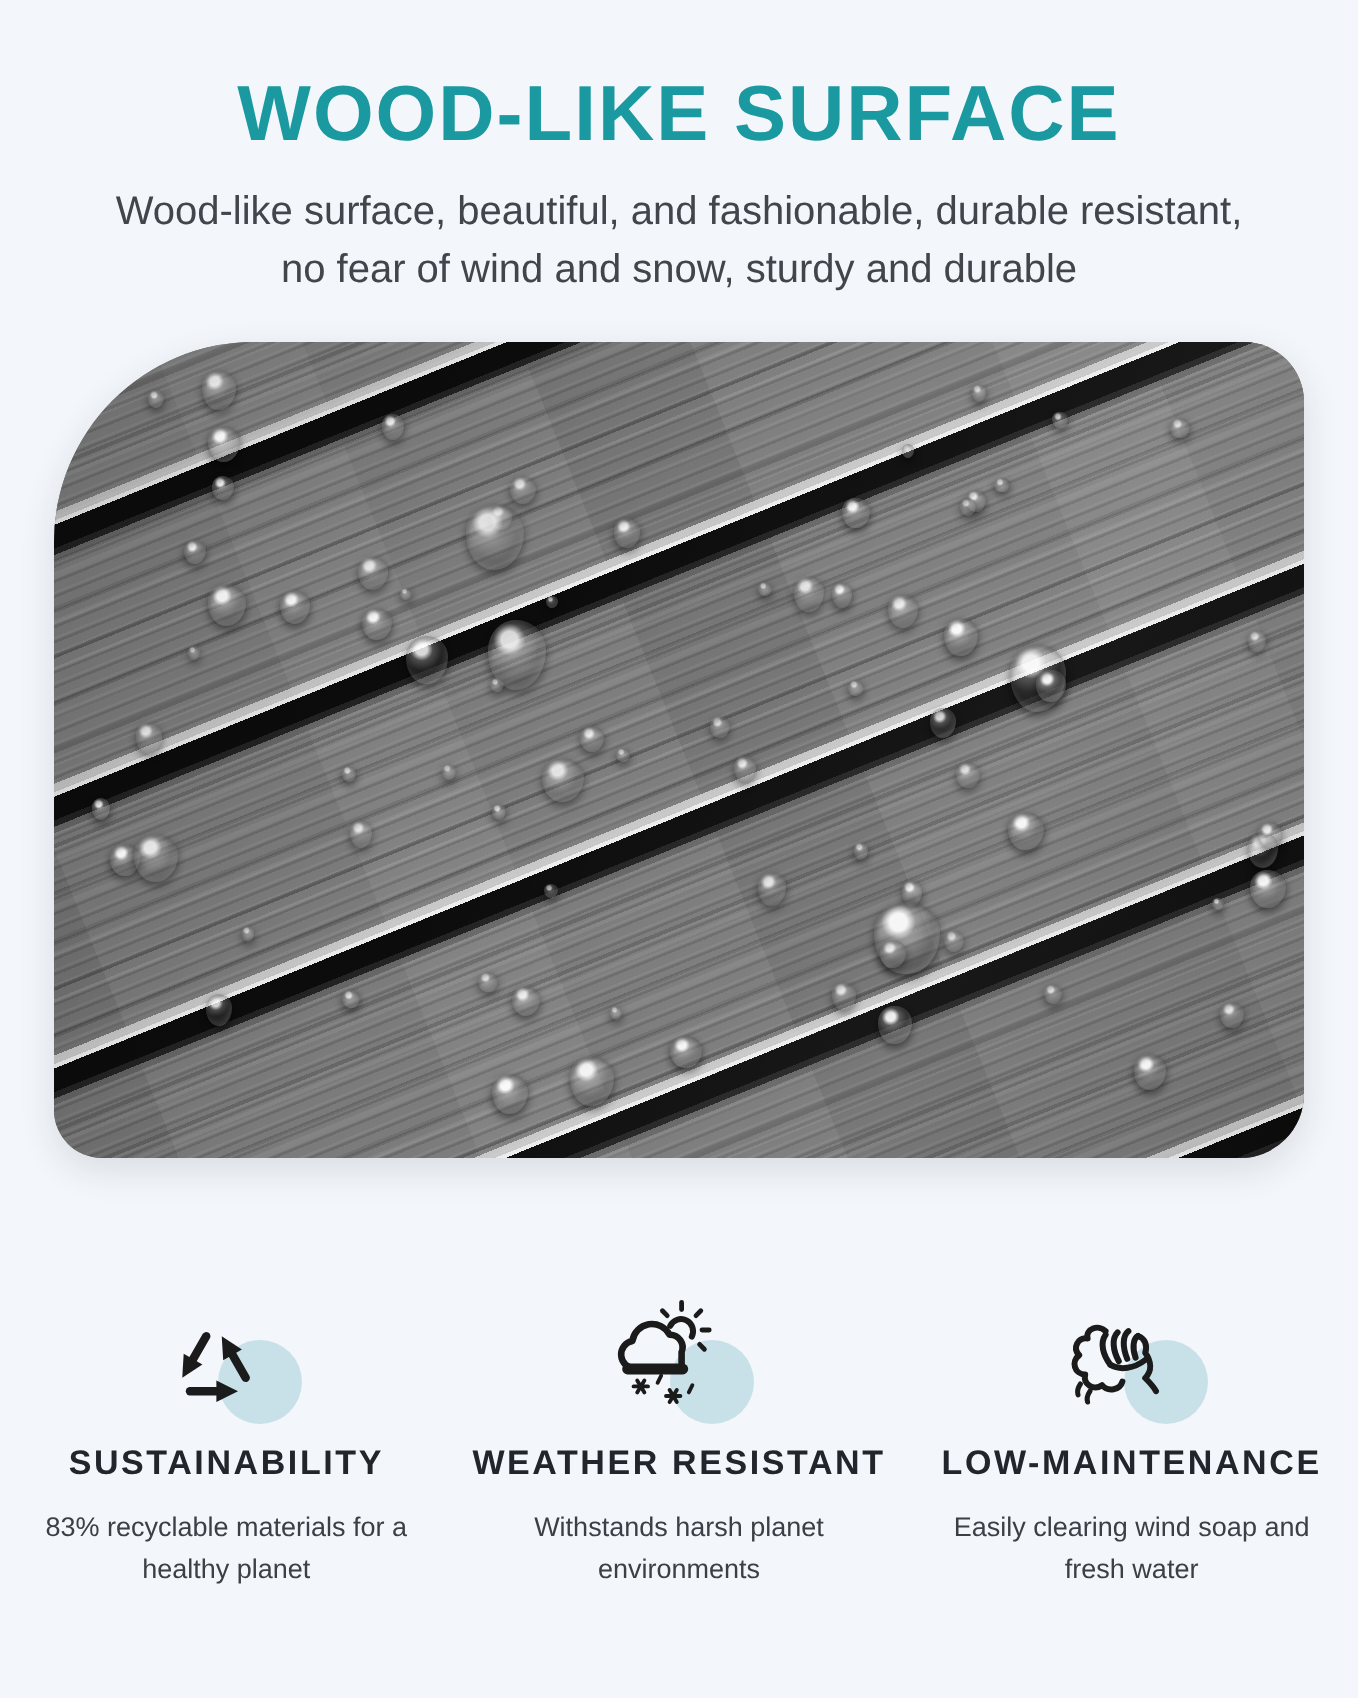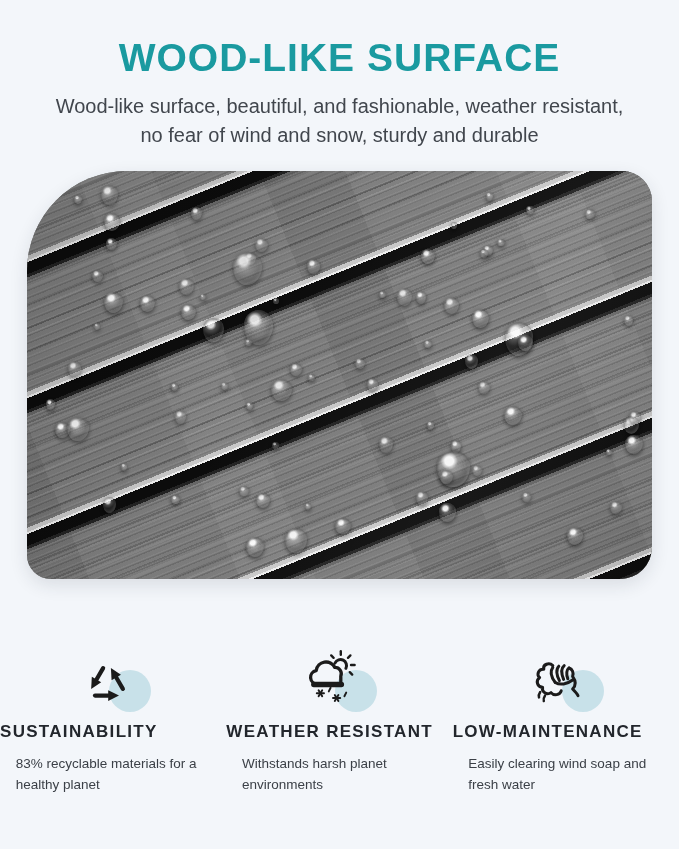--- a/index.html
+++ b/index.html
@@ -88,21 +88,21 @@
     box-shadow:0 2px 4px rgba(0,0,0,.5),
       inset -1px -2px 3px rgba(255,255,255,.2),
       inset 1px 2px 2px rgba(0,0,0,.28);
   }
   
   .features{
     position:absolute;
     left:0;right:0;top:648px;
     display:flex;
   }
-  .feature{flex:1 1 0;}
+  .feature{flex:1 1 0;text-align:center;}
   .icon-wrap{
     position:relative;
     width:92px;height:66px;
     margin:0 auto;
   }
   .icon-circle{
     position:absolute;
     right:8px;top:22px;
     width:42px;height:42px;
     border-radius:50%;
@@ -124,21 +124,21 @@
     color:#3b4047;
   }
 </style>
 </head>
 <body>
 
 <div class="page" style="background: rgb(243, 246, 250);">
 
   <h1 class="title" style="color: rgb(26, 154, 160);">WOOD-LIKE SURFACE</h1>
 
-  <p class="subtitle"><span>Wood-like surface, beautiful, and fashionable, weather resistant,</span><br>
+  <p class="subtitle"><span>Wood-like surface, beautiful, and fashionable, durable resistant,</span><br>
   <span>no fear of wind and snow, sturdy and durable</span></p>
 
   <div class="photo" title="Dark gray wood-grain composite decking boards laid diagonally, covered with water droplets">
     <div class="plank-field"></div>
     <div class="photo-shade"></div>
     <div class="droplets">
         <div class="drop" style="width: 9.3px; height: 11px; left: 95.54%; top: 35.18%; opacity: 0.84;"></div>
         <div class="drop" style="width: 15.4px; height: 17.1px; left: 66.7%; top: 30.92%; opacity: 0.87;"></div>
         <div class="drop" style="width: 11.9px; height: 13px; left: 72.13%; top: 51.43%; opacity: 0.81;"></div>
         <div class="drop" style="width: 7.7px; height: 9px; left: 73.39%; top: 5.05%; opacity: 0.92;"></div>

